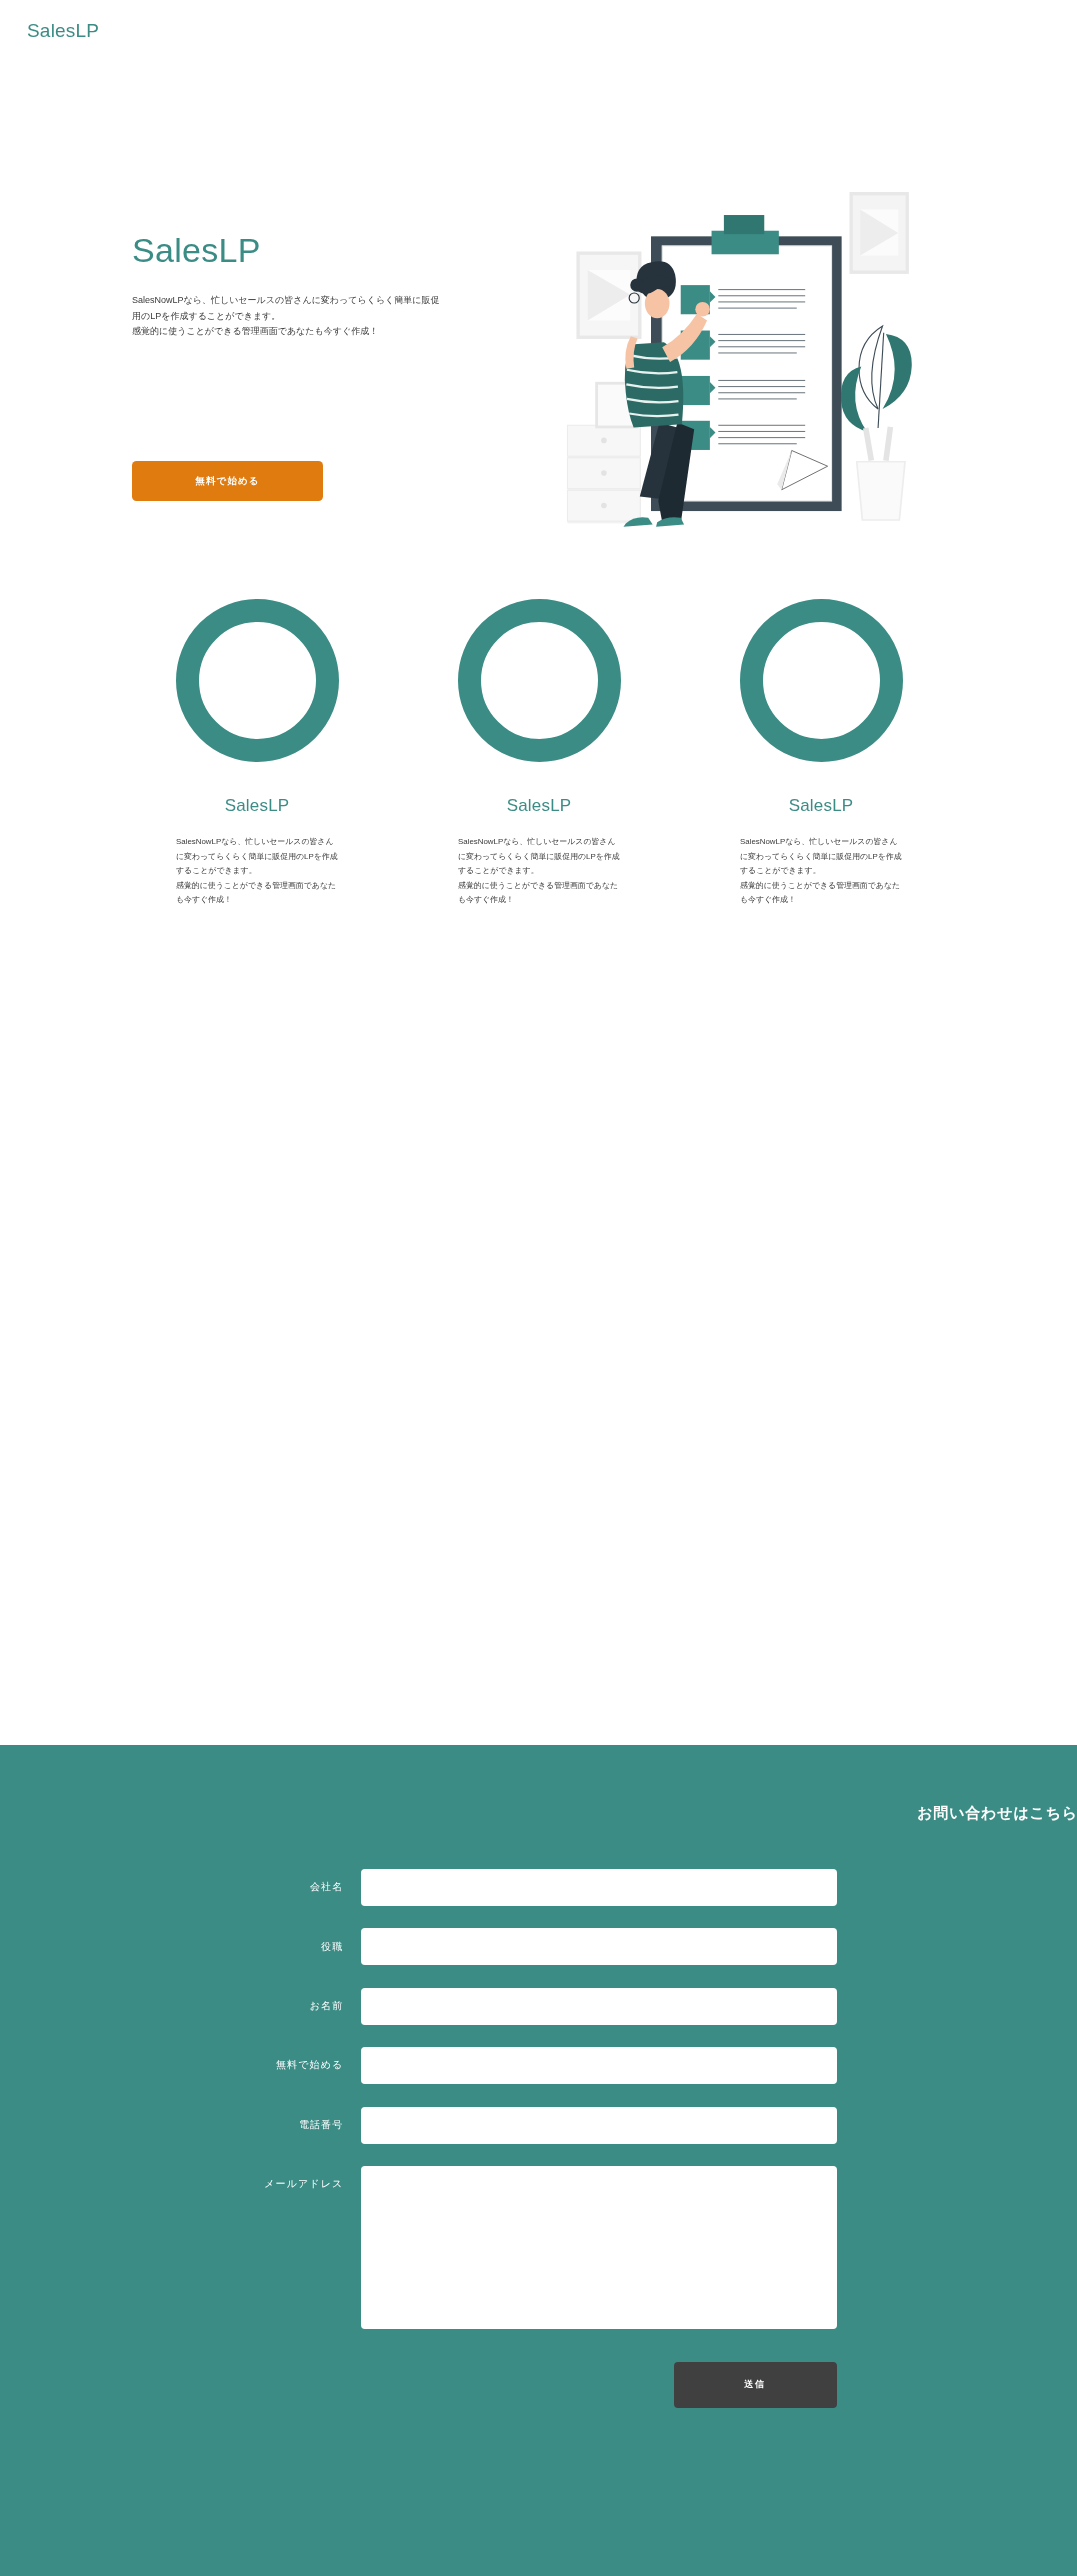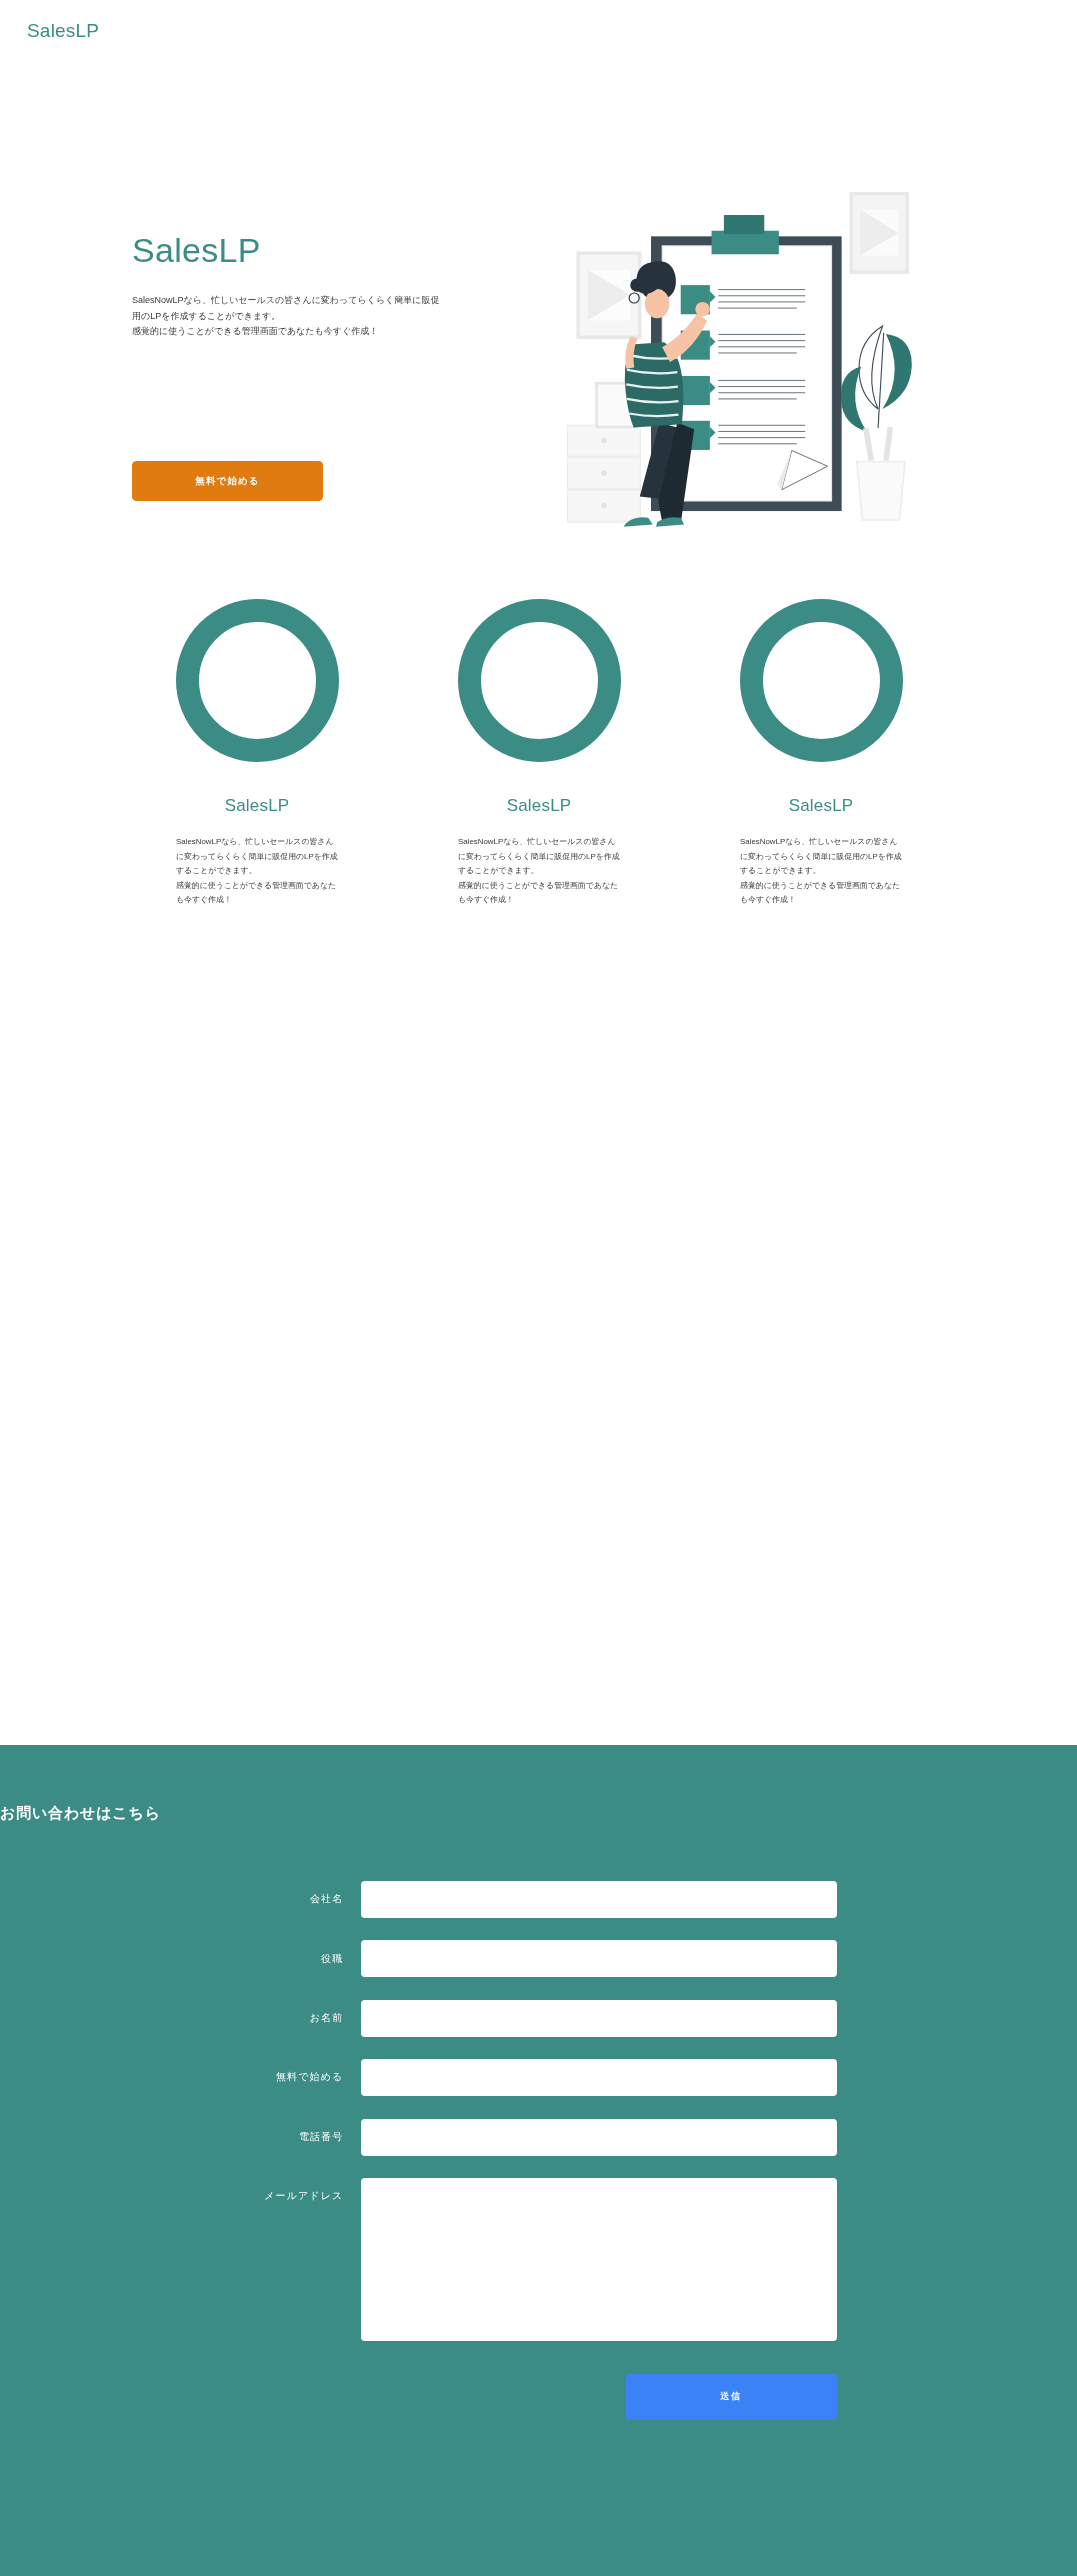--- a/index.html
+++ b/index.html
@@ -170,26 +170,26 @@
   }
 
   
   .contact {
     width: 1078px;
     background: #3b8c85;
     padding: 59px 0 185px 0;
     position: relative;
   }
   .contact-title {
-    text-align: left;
+    text-align: right;
     color: #ffffff;
     font-size: 15px;
     font-weight: 700;
     letter-spacing: 0.8px;
-    margin-bottom: 58px;
+    margin-bottom: 46px;
   }
   .form {
     width: 595px;
     margin: 0 auto;
   }
   .form-row {
     display: flex;
     align-items: flex-start;
     margin-bottom: 22.4px;
     margin-top: 10px;
@@ -222,23 +222,23 @@
     resize: none;
     line-height: 1.6;
   }
   .form-actions {
     display: flex;
     justify-content: flex-end;
     margin-top: 33px;
     padding-right: 0;
   }
   .btn-submit {
-    width: 211px;
+    width: 163px;
     height: 46px;
-    background: #3b82f6;
+    background: #404040;
     border: none;
     border-radius: 3.9px;
     color: #ffffff;
     font-size: 9px;
     font-weight: 700;
     letter-spacing: 1.7px;
     font-family: inherit;
     cursor: pointer;
   }
 

